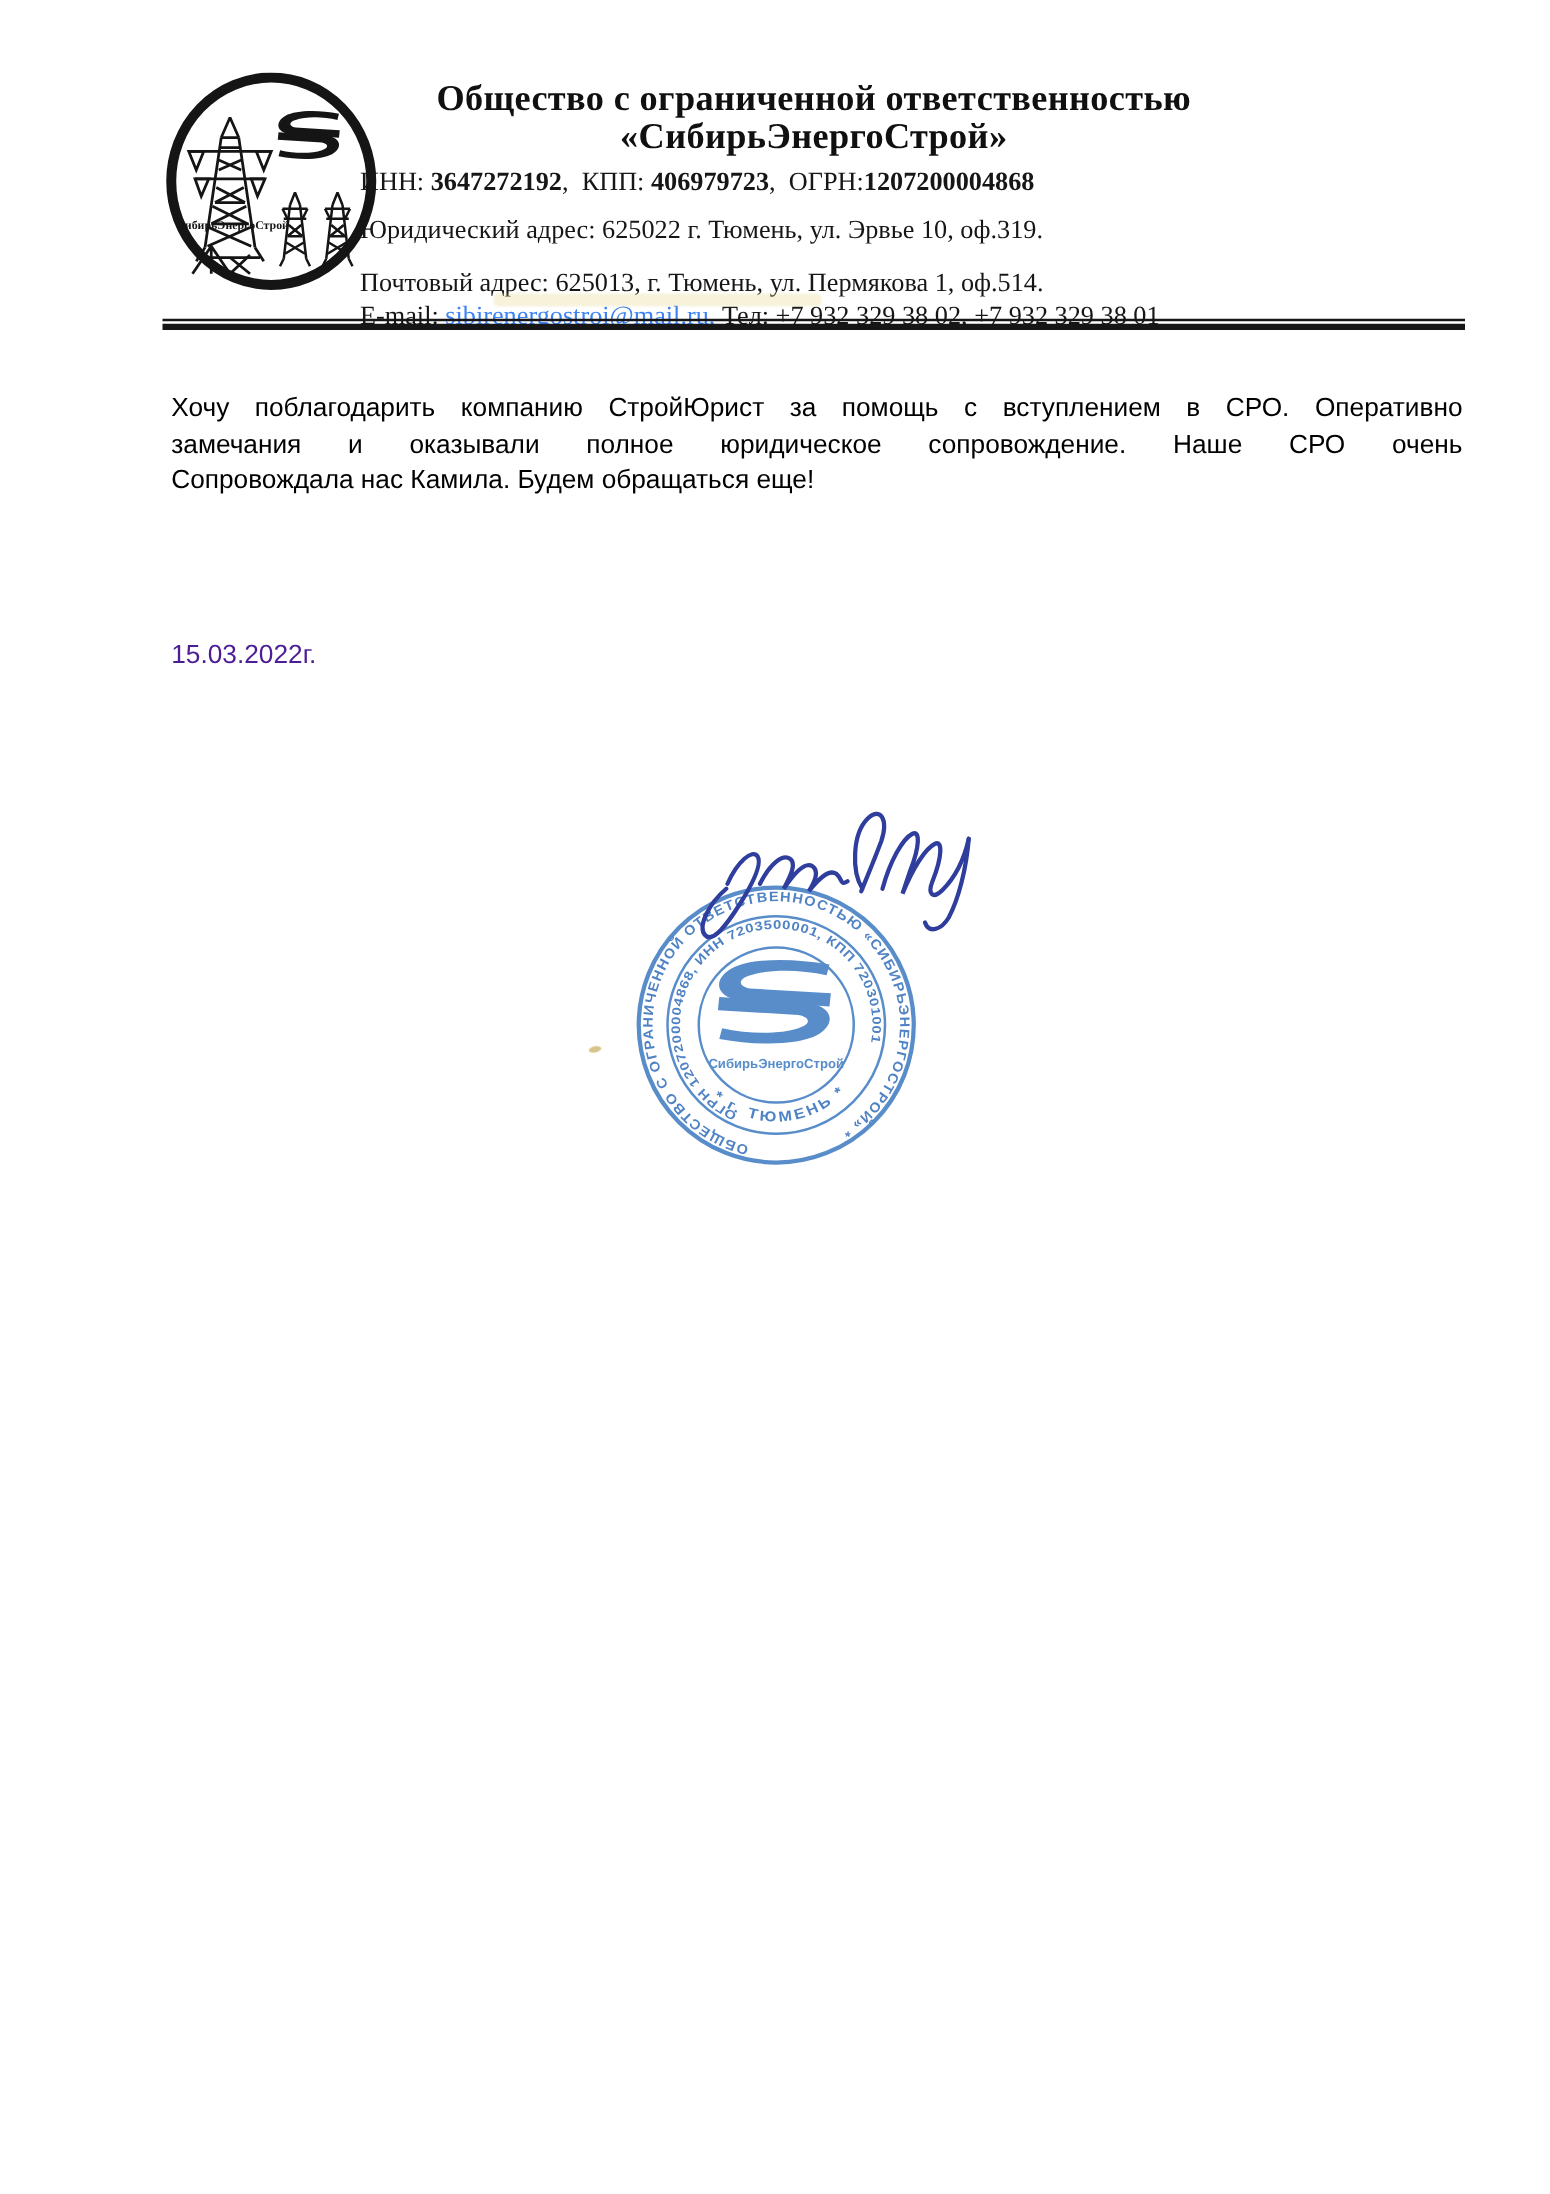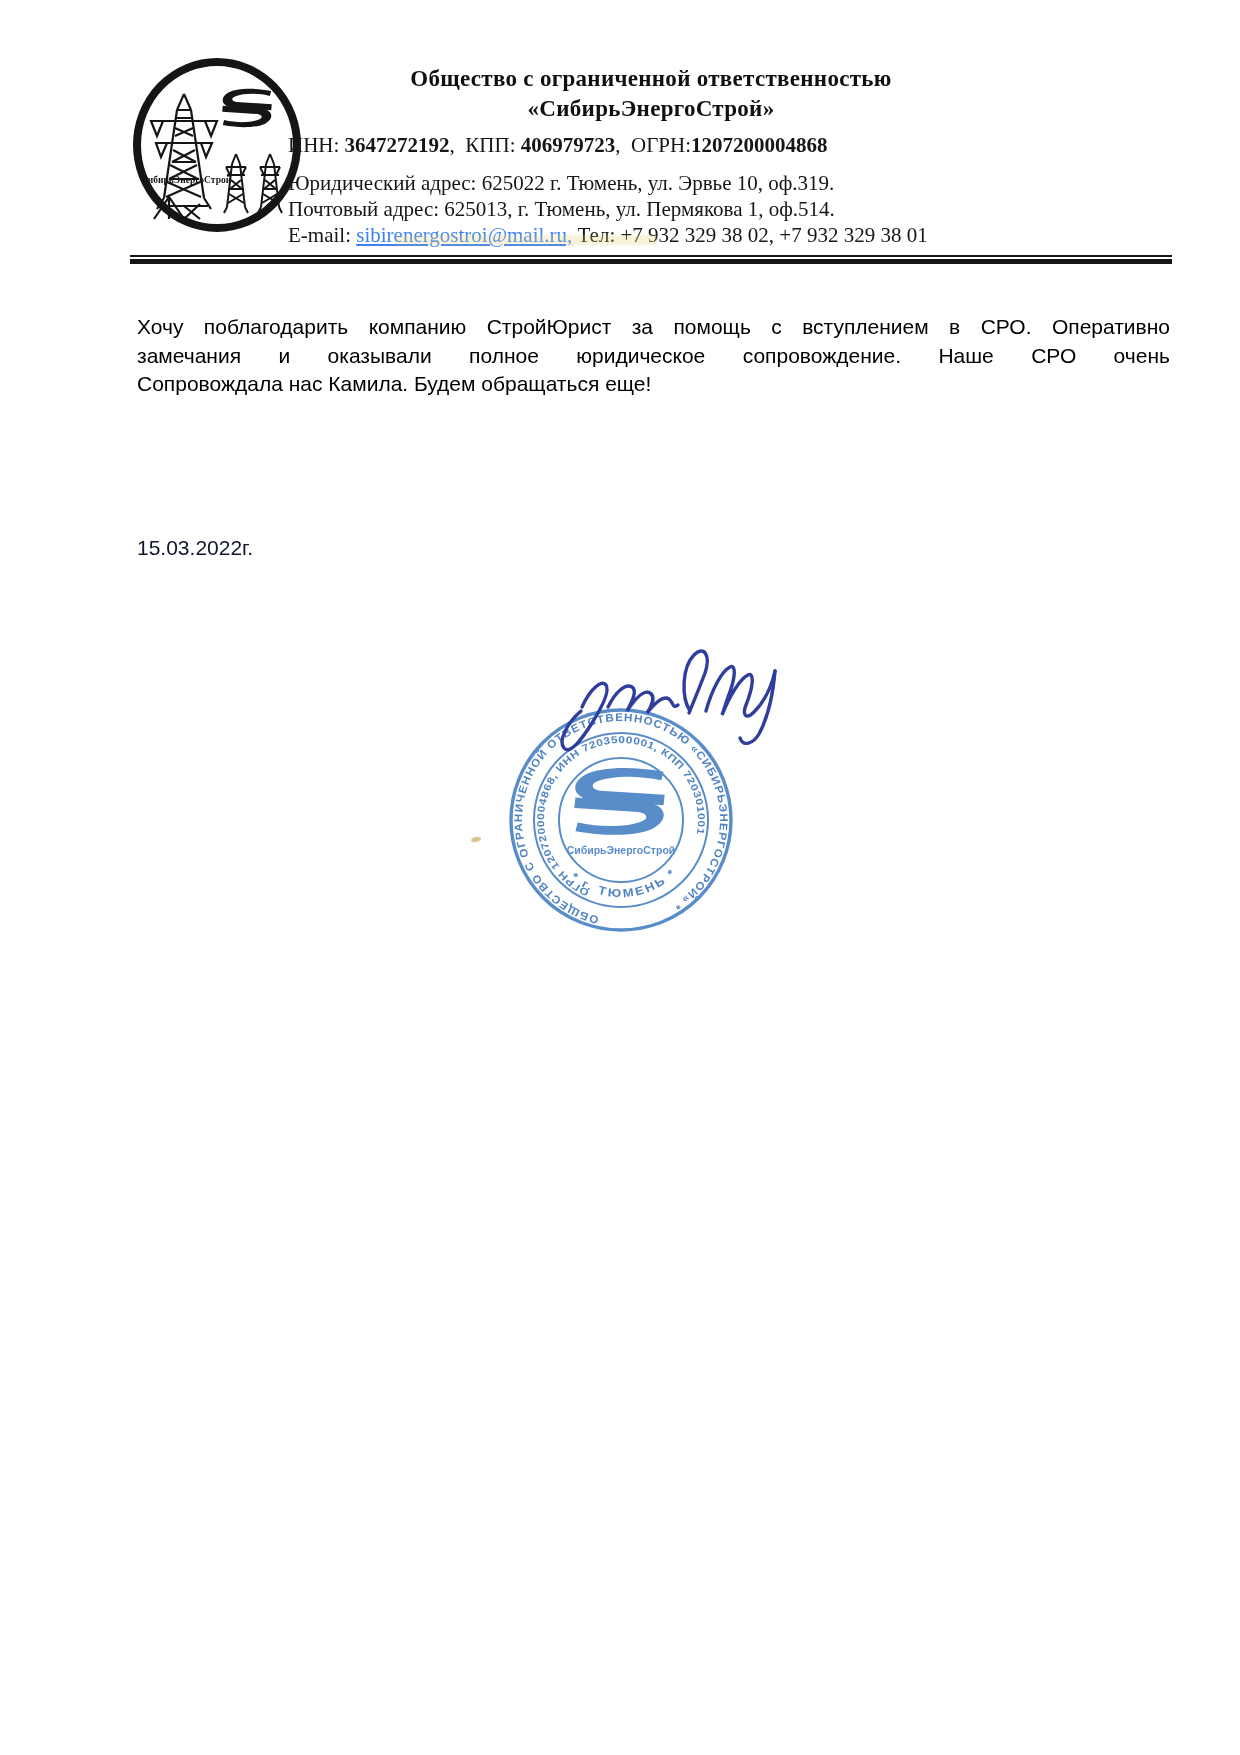--- a/index.html
+++ b/index.html
@@ -9,21 +9,21 @@
     position:relative;
     overflow:hidden;
     font-family:"Liberation Serif", serif;
   }
   .page{position:absolute;inset:0;background:#ffffff;}
 
   
   .logo{position:absolute;left:132px;top:58px;width:170px;height:174px;}
   .head-col{position:absolute;left:288px;top:58px;width:726px;}
   .head-title{
-    text-align:center;font-weight:bold;font-size:23px;line-height:30px;
+    text-align:center;font-weight:bold;font-size:29px;line-height:30px;
     color:#101010;letter-spacing:.3px;margin:6px 0 0 0;
   }
   .head-info{
     margin-top:8px;font-size:21px;line-height:26px;color:#161616;
   }
   .head-info b{font-weight:bold;}
   .email-link{color:#3b82f6;text-decoration:underline;}
   .divider{position:absolute;left:130px;width:1042px;}
   .divider .thin{height:2px;background:#161616;}
   .divider .thick{height:5px;background:#161616;margin-top:2px;}
@@ -41,23 +41,23 @@
 
   
   .letter-body{
     position:absolute;left:137px;top:313px;width:1033px;
     font-family:"Liberation Sans", sans-serif;
     font-size:21px;line-height:28.6px;color:#000000;
   }
   .letter-body .line{text-align:justify;text-align-last:justify;}
   .letter-body .line.last{text-align-last:left;}
   .letter-date{
-    position:absolute;left:137px;top:536px;
+    position:absolute;left:137px;top:512px;
     font-family:"Liberation Sans", sans-serif;
-    font-size:21px;color:#0f172a;
+    font-size:21px;color:#4c1d95;
   }
 
   
   .stamp{position:absolute;left:499px;top:698px;width:244px;height:244px;opacity:.92;}
   .signature{position:absolute;left:550px;top:645px;width:252px;height:112px;}
 </style>
 </head>
 <body>
 
 <div class="page">
@@ -125,21 +125,21 @@
 
       <text x="9" y="125" font-family="Liberation Serif, serif" font-weight="bold" font-size="9.5" fill="#151515">СибирьЭнергоСтрой</text>
     </svg>
   </div>
 
   <div class="head-col">
     <div class="head-title">Общество с ограниченной ответственностью</div>
     <div class="head-title" style="margin-top:0">«СибирьЭнергоСтрой»</div>
     <div class="head-info"><span>ИНН: </span><b>3647272192</b><span>,&nbsp; </span><span>КПП: </span><b>406979723</b><span>,&nbsp; </span><span>ОГРН:</span><b>1207200004868</b></div>
     <div class="head-info" style="margin-top:12px">Юридический адрес: 625022 г. Тюмень, ул. Эрвье 10, оф.319.</div>
-    <div class="head-info" style="margin-top:0">Почтовый адрес: 625013, г. Тюмень, ул. Пермякова 1, оф.514.</div>
+    <div class="head-info" style="margin-top:17px">Почтовый адрес: 625013, г. Тюмень, ул. Пермякова 1, оф.514.</div>
     <div class="head-info" style="margin-top:0"><span>E-mail: </span><a class="email-link" href="#">sibirenergostroi@mail.ru,</a><span> Тел: +7 932 329 38 02, +7 932 329 38 01</span></div>
   </div>
 
   <div class="artifact-bar"></div>
 
   <div class="divider" style="top:255px">
     <div class="thin"></div>
     <div class="thick"></div>
   </div>
 

